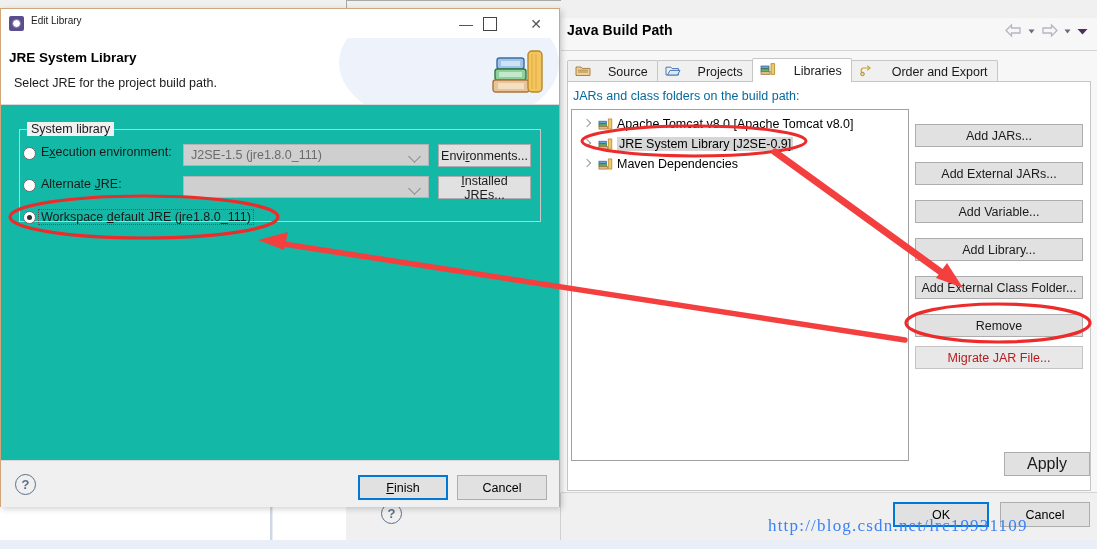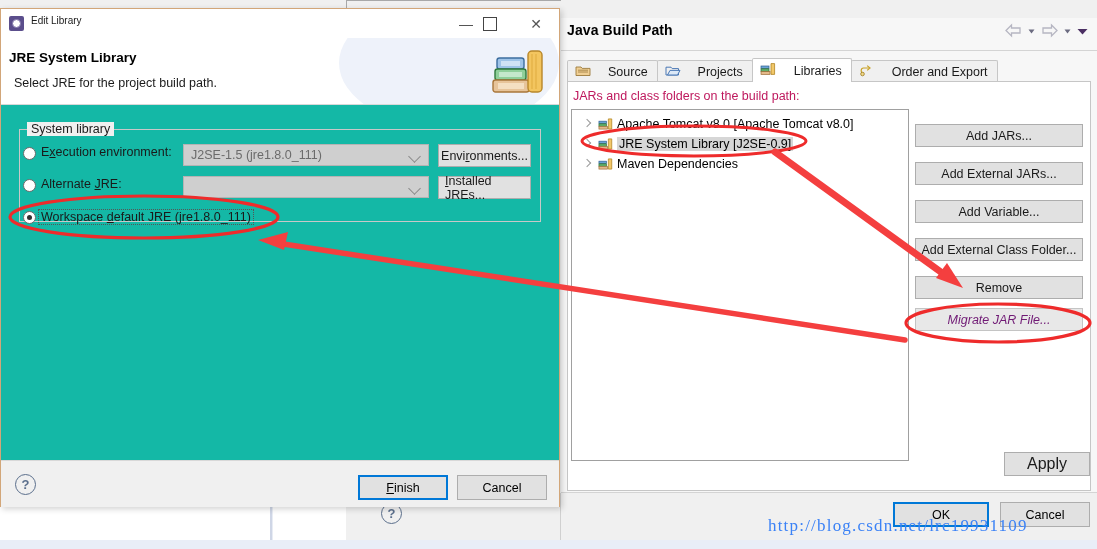--- a/index.html
+++ b/index.html
@@ -80,21 +80,21 @@
     border-color:#c6c6c6;
   }
   .tabs-underline {
     position:absolute; left:567px; top:81px; width:524px; height:1px; background:#c6c6c6;
   }
   .tabpanel {
     position:absolute; left:567px; top:82px; width:524px; height:409px;
     background:#ffffff; border:1px solid #c6c6c6; border-top:none; box-sizing:border-box;
   }
   .tabpanel-label {
-    position:absolute; left:5px; top:7px; font-size:12.5px; color:#be185d;
+    position:absolute; left:5px; top:7px; font-size:12.5px; color:#0369a1;
   }
 
   
   .treebox {
     position:absolute; left:3px; top:27px; width:338px; height:352px;
     background:#ffffff; border:1px solid #a0a0a0; box-sizing:border-box; overflow:hidden;
   }
   .tree-row {
     height:20px; display:flex; align-items:center; padding-left:10px; gap:3px;
     font-size:12.5px; color:#000; white-space:nowrap;
@@ -111,21 +111,21 @@
   .lib-icon { width:16px; height:14px; position:relative; flex:none; }
 
   
   .btncol { position:absolute; left:347px; top:27px; width:172px; }
   .ebtn {
     width:168px; height:23px; margin-bottom:9px;
     background:#e1e1e1; border:1px solid #adadad; box-sizing:border-box;
     font-family:"Liberation Sans", sans-serif; font-size:12.5px; color:#1a1a1a;
     display:flex; align-items:center; justify-content:center; cursor:default;margin-top:15px;
   }
-  .ebtn.disabled { color:#701a75; background:#e8e8e8; border-color:#c4c4c4;font-style:italic; }
+  .ebtn.disabled { color:#b91c1c; background:#e8e8e8; border-color:#c4c4c4; }
   .ebtn.gap { margin-top:9px; }
 
   .apply-btn {
     position:absolute; left:1004px; top:452px; width:86px; height:24px;
     background:#e1e1e1; border:1px solid #adadad; box-sizing:border-box;
     display:flex; align-items:center; justify-content:center; font-size:16px;
   }
   .prop-footer-rule { position:absolute; left:561px; top:492px; width:536px; height:1px; background:#d4d4d4; }
   .prop-footer { position:absolute; left:561px; top:493px; width:536px; height:47px; background:#f0f0f0; }
   .ok-btn {
@@ -225,21 +225,21 @@
     font-size:12.5px; color:#6b6b6b;
   }
   .combo .chev {
     position:absolute; right:9px; top:7px; width:8px; height:8px;
     border-left:1.5px solid #8a8a8a; border-bottom:1.5px solid #8a8a8a;
     transform:rotate(-45deg);
   }
   .sbtn {
     position:absolute; height:23px; background:#e1e1e1; border:1px solid #adadad;
     box-sizing:border-box; display:flex; align-items:center; justify-content:center;
-    font-size:12.5px; color:#1a1a1a; padding:0 6px;
+    font-size:12.5px; color:#1a1a1a; padding:0 6px;text-align:center;
   }
   .ed-footer {
     position:absolute; left:0; top:451px; width:558px; height:46px;
     background:#f0f0f0; border-top:1px solid #d8d8d8;
   }
   .help-ed {
     position:absolute; left:14px; top:13px; width:19px; height:19px;
     border:1.4px solid #5b6f8c; border-radius:50%;
     color:#5b6f8c; font-size:13px; font-weight:bold;
     display:flex; align-items:center; justify-content:center;
@@ -397,20 +397,21 @@
           </svg>
         </span>
         <span class="tree-label">Maven Dependencies</span>
       </div>
     </div>
 
     <div class="btncol">
       <div class="ebtn">Add JARs...</div>
       <div class="ebtn">Add External JARs...</div>
       <div class="ebtn">Add Variable...</div>
+      <div class="ebtn">Add Library...</div>
       <div class="ebtn">Add External Class Folder...</div>
       <div class="ebtn">Remove</div>
       <div class="ebtn disabled gap">Migrate JAR File...</div>
     </div>
   </div>
 
   <div class="apply-btn">Apply</div>
   <div class="prop-footer"></div>
   <div class="prop-footer-rule"></div>
   <div class="prop-left-panel"></div>

